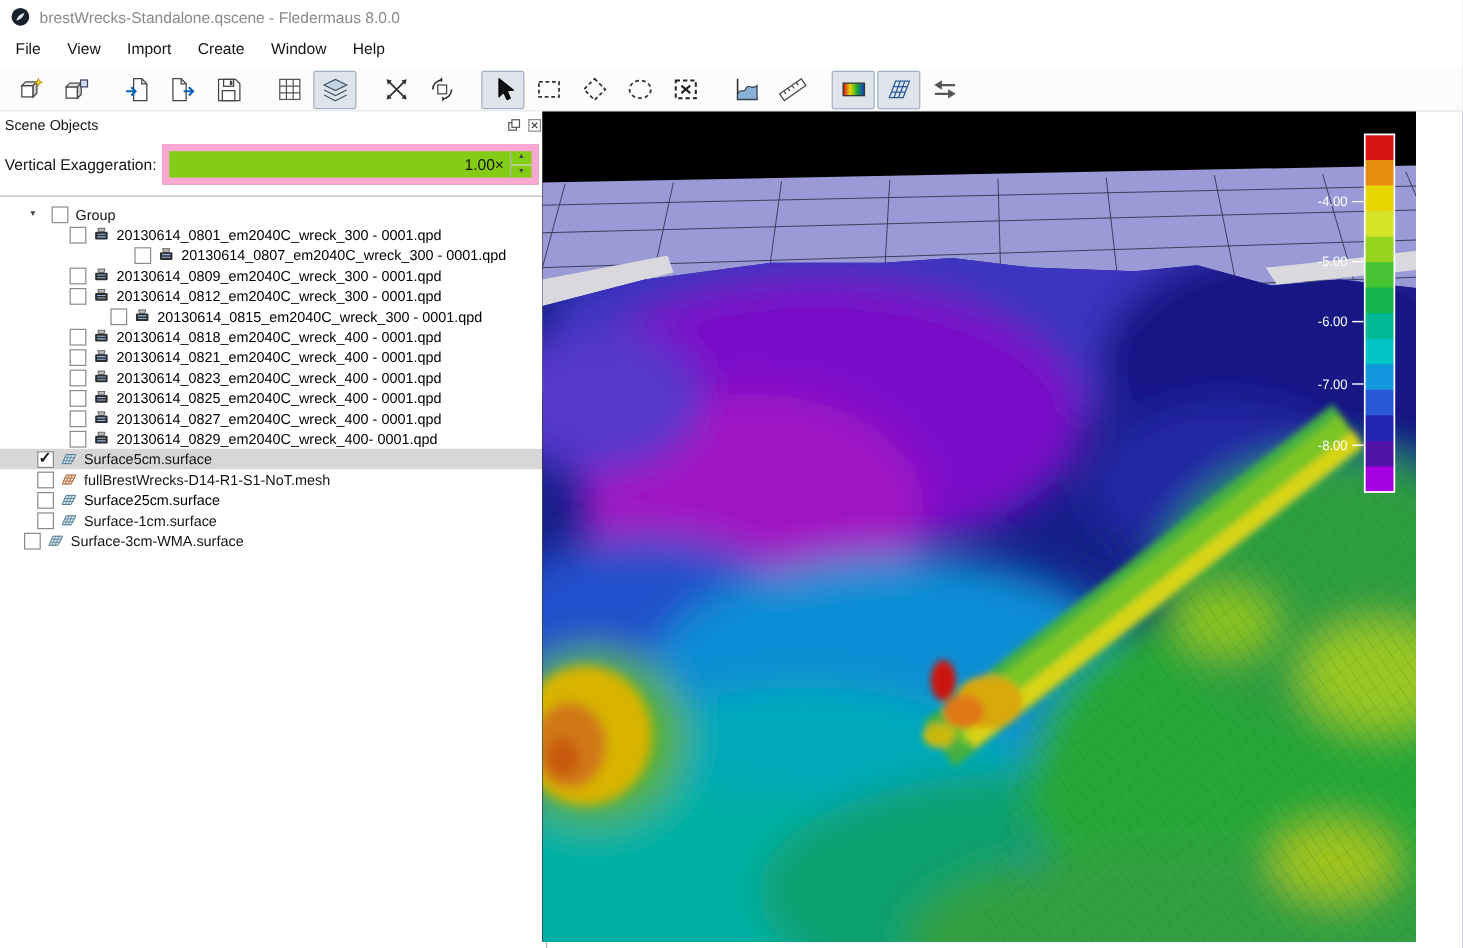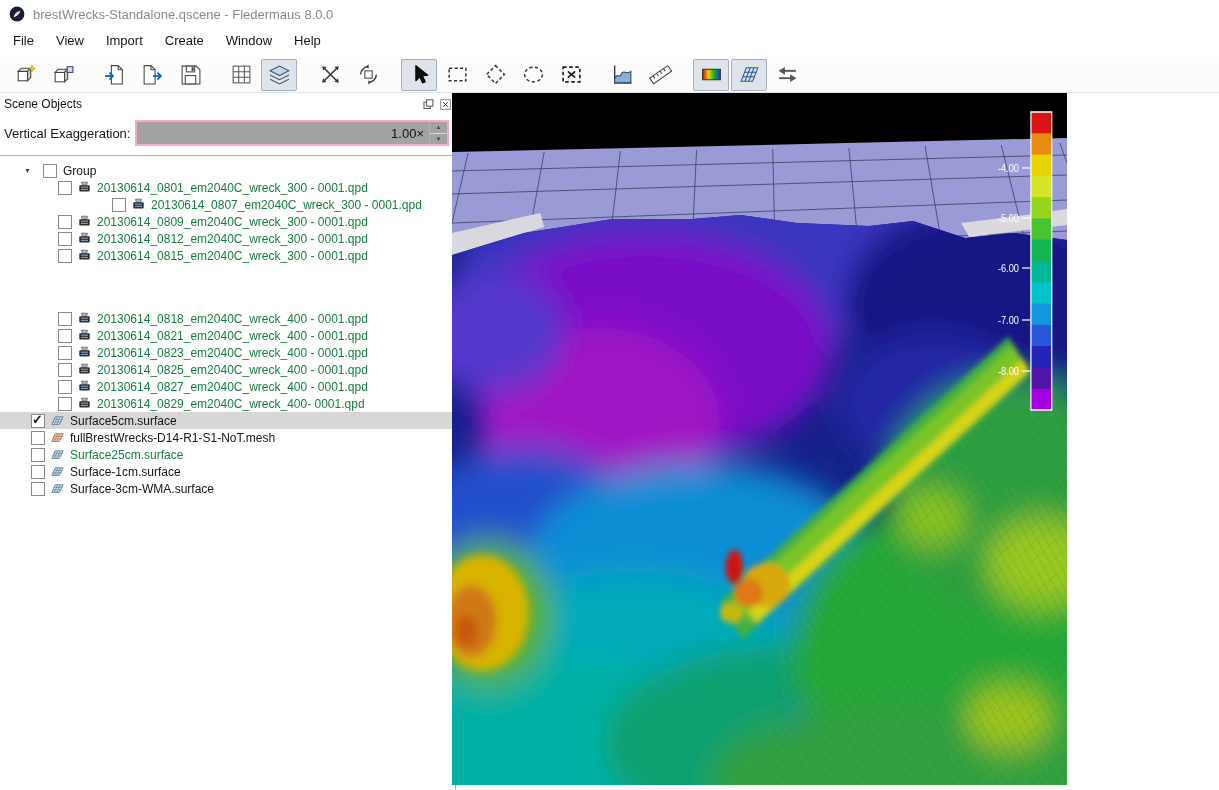--- a/index.html
+++ b/index.html
@@ -28,40 +28,40 @@
 
   
   .left-panel{position:absolute;left:0;top:93px;width:456px;bottom:0;background:#fff;
               display:flex;flex-direction:column}
   .panel-header{height:22px;display:flex;align-items:center;padding:0 4px;font-size:12px;color:#141414}
   .panel-title{flex:1}
   .dock-btn{width:14px;height:14px;margin-left:3px;display:flex;align-items:center;justify-content:center}
 
   .ve-row{display:flex;align-items:center;padding:5px 7px 9px 4px;gap:5px}
   .ve-label{font-size:13px;color:#141414;white-space:nowrap}
-  .spinbox{flex:1;height:22px;border:2px solid #f9a8d4;background:#a3a3a3;display:flex;align-items:stretch}
+  .spinbox{flex:1;height:22px;border:6px solid #f9a8d4;background:#84cc16;display:flex;align-items:stretch}
   .spin-value{flex:1;display:flex;align-items:center;justify-content:flex-end;padding-right:5px;
               font-size:13px;color:#141414}
   .spin-btns{width:17px;border-left:1px solid #b4b4b4;display:flex;flex-direction:column}
   .spin-btn{flex:1;display:flex;align-items:center;justify-content:center;font-size:6px;
             color:#444;line-height:1;cursor:default}
   .spin-btn.dn{border-top:1px solid #d8d8d8}
 
   .tree{flex:1;border-top:1px solid #b4b4b4;border-right:1px solid #b4b4b4;overflow:hidden;padding-top:6px}
   .tree-row{display:flex;align-items:center;height:17px;font-size:12px;color:#141414;white-space:nowrap}
   .tree-row.selected{background:#d7d7d7}
   .tw-arrow{width:24px;flex:none;font-size:7px;color:#444;padding-left:5px;box-sizing:border-box}
   .cb{width:12px;height:12px;border:1px solid #8a8a8a;background:#fff;margin-right:6px;flex:none;position:relative}
   .cb.checked::after{content:"✓";position:absolute;left:0;top:-3px;font-size:13px;font-weight:bold;color:#1a1a1a}
   .tree-icon{width:14px;height:13px;margin-right:5px;flex:none}
   .tree-icon svg{width:13px;height:13px;display:block}
-  .tree-label.unloaded{color:#15803d}
+  .tree-label.unloaded{color:#000000}
 
   
-  .viewport{position:absolute;left:452px;top:93px;width:615px;height:692px;background:#000}
+  .viewport{position:absolute;left:452px;top:93px;width:728px;height:692px;background:#000}
   .viewport svg{display:block;width:100%;height:100%}
 </style>
 </head>
 <body>
 
 <div class="titlebar">
   <span class="app-icon">
     <svg viewBox="0 0 16 16" width="16" height="16">
         <circle cx="8" cy="8" r="7.4" fill="#16202e"></circle>
         <path d="M4.6 11.2c1.1-3.4 2.6-5.3 6.8-6.4-1 3.5-3.2 5.5-6.8 6.4z" fill="#e9eaf2"></path>
@@ -333,32 +333,32 @@
         <span class="cb"></span>
         <span class="tree-icon">
           <svg viewBox="0 0 13 13">
             <path d="M3.5 1.2h6l-0.8 3h-4.4z" fill="#b8b8b8" stroke="#555" stroke-width="0.7"></path>
             <rect x="1.3" y="4.2" width="10.4" height="6.4" rx="1" fill="#2e2e2e"></rect>
             <path d="M3 6.2h7M3 8.4h7" stroke="#8fb8e8" stroke-width="0.9" fill="none"></path>
           </svg>
         </span>
         <span class="tree-label unloaded">20130614_0812_em2040C_wreck_300 - 0001.qpd</span>
       </div>
-      <div class="tree-row" style="padding-left: 58px;">
+      <div class="tree-row" style="padding-left: 92px;">
         <span class="cb"></span>
         <span class="tree-icon">
           <svg viewBox="0 0 13 13">
             <path d="M3.5 1.2h6l-0.8 3h-4.4z" fill="#b8b8b8" stroke="#555" stroke-width="0.7"></path>
             <rect x="1.3" y="4.2" width="10.4" height="6.4" rx="1" fill="#2e2e2e"></rect>
             <path d="M3 6.2h7M3 8.4h7" stroke="#8fb8e8" stroke-width="0.9" fill="none"></path>
           </svg>
         </span>
         <span class="tree-label unloaded">20130614_0815_em2040C_wreck_300 - 0001.qpd</span>
       </div>
-      <div class="tree-row" style="padding-left: 58px; margin-top: 46px;">
+      <div class="tree-row" style="padding-left: 58px;">
         <span class="cb"></span>
         <span class="tree-icon">
           <svg viewBox="0 0 13 13">
             <path d="M3.5 1.2h6l-0.8 3h-4.4z" fill="#b8b8b8" stroke="#555" stroke-width="0.7"></path>
             <rect x="1.3" y="4.2" width="10.4" height="6.4" rx="1" fill="#2e2e2e"></rect>
             <path d="M3 6.2h7M3 8.4h7" stroke="#8fb8e8" stroke-width="0.9" fill="none"></path>
           </svg>
         </span>
         <span class="tree-label unloaded">20130614_0818_em2040C_wreck_400 - 0001.qpd</span>
       </div>
@@ -450,21 +450,21 @@
       <div class="tree-row" style="padding-left: 31px;">
         <span class="cb"></span>
         <span class="tree-icon">
           <svg viewBox="0 0 13 13">
             <path d="M0.8 10.4L4.2 2.8h8L8.2 10.4z" fill="#d2e4ec" stroke="#49728a" stroke-width="0.8"></path>
             <path d="M3.3 10.4L6.7 2.8M5.8 10.4L9.2 2.8M1.9 7.9h8.6M3 5.4h8.6" stroke="#49728a" stroke-width="0.6" fill="none"></path>
           </svg>
         </span>
         <span class="tree-label">Surface-1cm.surface</span>
       </div>
-      <div class="tree-row" style="padding-left: 31px;">
+      <div class="tree-row" style="padding-left: 20px;">
         <span class="cb"></span>
         <span class="tree-icon">
           <svg viewBox="0 0 13 13">
             <path d="M0.8 10.4L4.2 2.8h8L8.2 10.4z" fill="#d2e4ec" stroke="#49728a" stroke-width="0.8"></path>
             <path d="M3.3 10.4L6.7 2.8M5.8 10.4L9.2 2.8M1.9 7.9h8.6M3 5.4h8.6" stroke="#49728a" stroke-width="0.6" fill="none"></path>
           </svg>
         </span>
         <span class="tree-label">Surface-3cm-WMA.surface</span>
       </div>
     </div>

